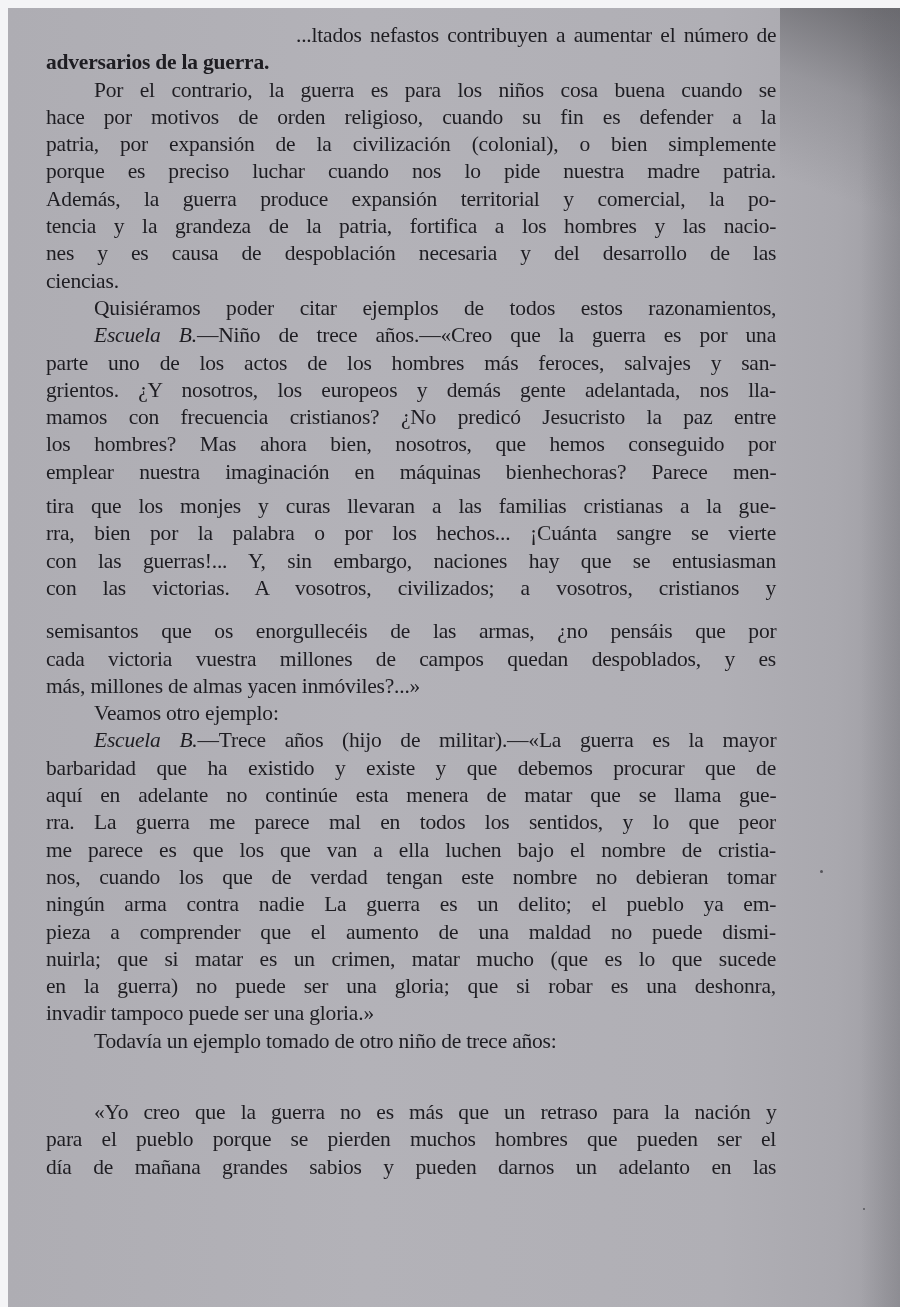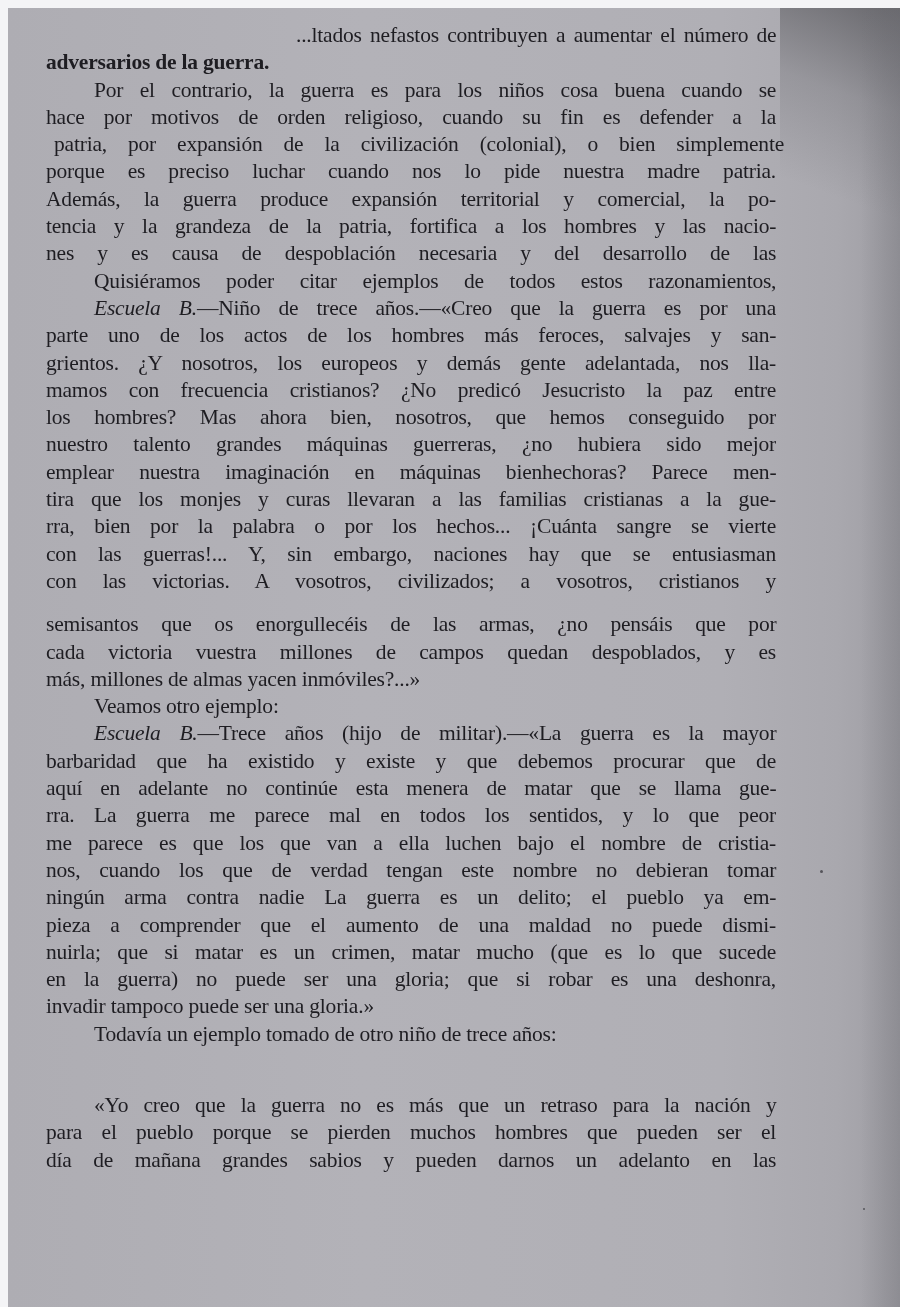--- a/index.html
+++ b/index.html
@@ -48,36 +48,36 @@
   <div class="speck" style="left:812px; top:862px;"></div>
   <div class="speck" style="left:855px; top:1200px; width:2px; height:2px;"></div>
 
   <div class="text">
 
     <span class="line top-partial" style="display: block; word-spacing: 3.14286px;">...ltados nefastos contribuyen a aumentar el número de</span>
     <span class="line last" style="font-weight:bold;">adversarios de la guerra.</span>
 
     <span class="line indent" style="display: block; word-spacing: 11.3333px;">Por el contrario, la guerra es para los niños cosa buena cuando se</span>
     <span class="line" style="display: block; word-spacing: 14px;">hace por motivos de orden religioso, cuando su fin es defender a la</span>
-    <span class="line" style="display: block; word-spacing: 15.8889px; margin-left: 8px;">patria, por expansión de la civilización (colonial), o bien simplemente</span>
+    <span class="line" style="display: block; word-spacing: 15.8889px;">patria, por expansión de la civilización (colonial), o bien simplemente</span>
     <span class="line" style="display: block; word-spacing: 18px;">porque es preciso luchar cuando nos lo pide nuestra madre patria.</span>
     <span class="line" style="display: block; word-spacing: 18.4444px;">Además, la guerra produce expansión territorial y comercial, la po-</span>
     <span class="line" style="display: block; word-spacing: 12.5385px;">tencia y la grandeza de la patria, fortifica a los hombres y las nacio-</span>
     <span class="line" style="display: block; word-spacing: 18px;">nes y es causa de despoblación necesaria y del desarrollo de las</span>
+    <span class="line last">ciencias.</span>
 
     <span class="line indent" style="display: block; word-spacing: 20.4286px;">Quisiéramos poder citar ejemplos de todos estos razonamientos,</span>
 
     <span class="line indent" style="display: block; word-spacing: 12.9px;"><em>Escuela B.</em><span>—Niño de trece años.—«Creo que la guerra es por una</span></span>
     <span class="line" style="display: block; word-spacing: 14.8333px;">parte uno de los actos de los hombres más feroces, salvajes y san-</span>
     <span class="line" style="display: block; word-spacing: 14.2px;">grientos. ¿Y nosotros, los europeos y demás gente adelantada, nos lla-</span>
     <span class="line" style="display: block; word-spacing: 16.3333px;">mamos con frecuencia cristianos? ¿No predicó Jesucristo la paz entre</span>
     <span class="line" style="display: block; word-spacing: 18.4444px;">los hombres? Mas ahora bien, nosotros, que hemos conseguido por</span>
-    <span class="line" style="display: block; word-spacing: 20.25px;">nuestro talento grandes máquinas guerreras, ¿no hubiera sido mejor</span>
     <span class="line" style="display: block; word-spacing: 20.1429px;">emplear nuestra imaginación en máquinas bienhechoras? Parece men-</span>
-    <span class="line" style="display: block; word-spacing: 11.9231px;">tira que los monjes y curas llevaran a las familias cristianas a la gue-</span>
+    <span class="line" style="display: block; word-spacing: 11.9231px; margin-top: 7px;">tira que los monjes y curas llevaran a las familias cristianas a la gue-</span>
     <span class="line" style="display: block; word-spacing: 14.5px;">rra, bien por la palabra o por los hechos... ¡Cuánta sangre se vierte</span>
     <span class="line" style="display: block; word-spacing: 16.4px;">con las guerras!... Y, sin embargo, naciones hay que se entusiasman</span>
     <span class="line" style="display: block; word-spacing: 21px;">con las victorias. A vosotros, civilizados; a vosotros, cristianos y</span>
     <span class="line" style="display: block; word-spacing: 17.6px; margin-top: 16px;">semisantos que os enorgullecéis de las armas, ¿no pensáis que por</span>
     <span class="line" style="display: block; word-spacing: 18.3333px;">cada victoria vuestra millones de campos quedan despoblados, y es</span>
     <span class="line last">más, millones de almas yacen inmóviles?...»</span>
 
     <span class="line indent last">Veamos otro ejemplo:</span>
 
     <span class="line indent" style="display: block; word-spacing: 13.5556px;"><em>Escuela B.</em><span>—Trece años (hijo de militar).—«La guerra es la mayor</span></span>

